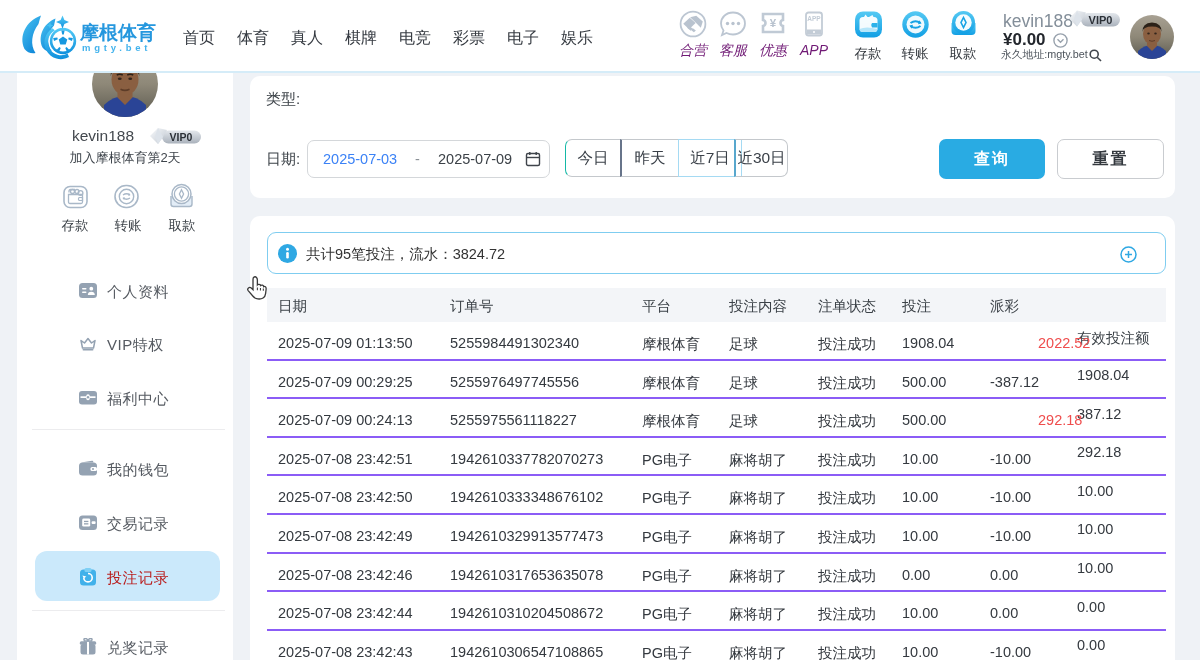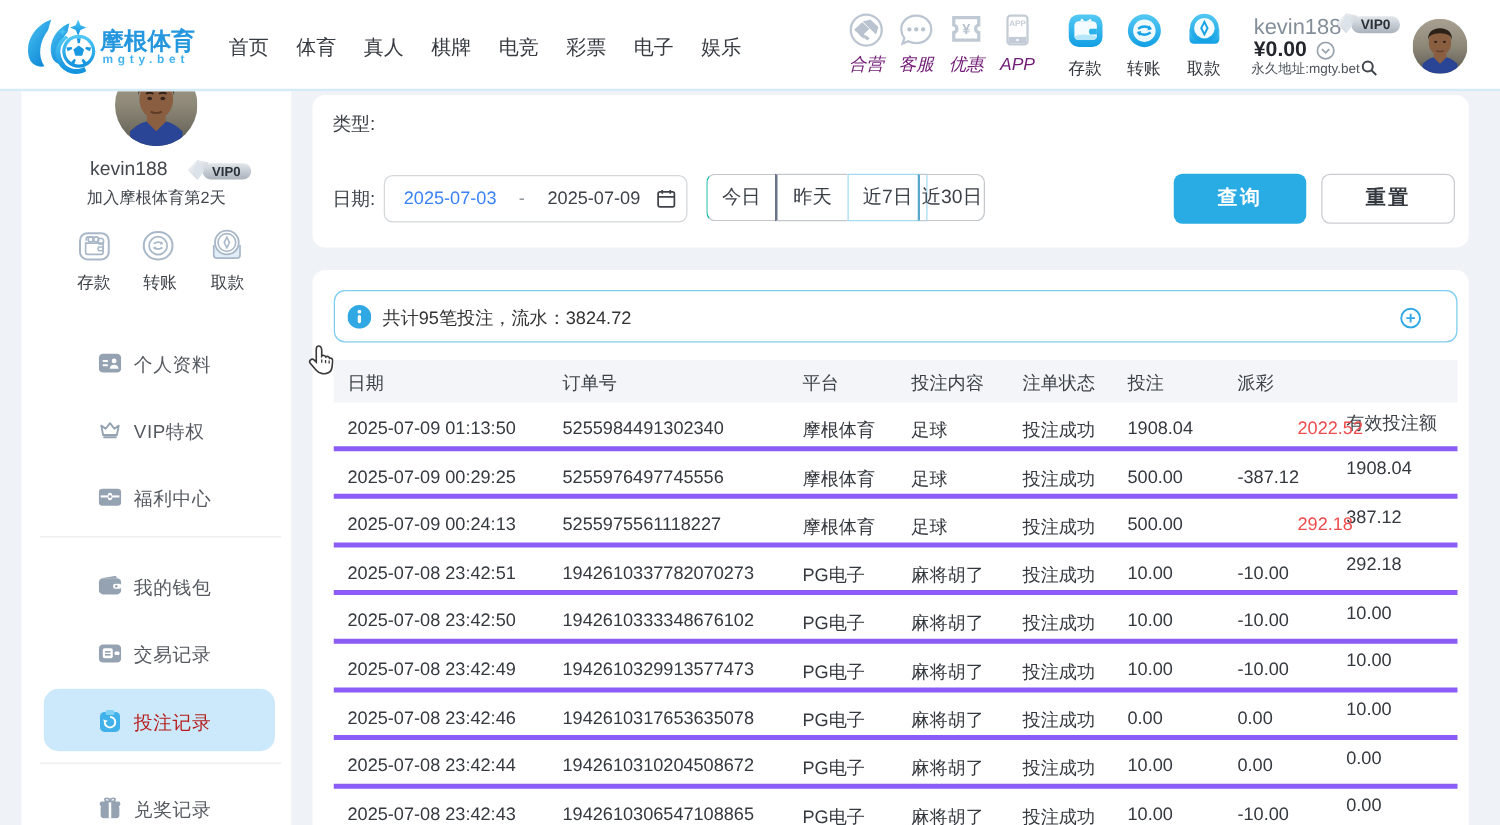--- a/index.html
+++ b/index.html
@@ -24,21 +24,21 @@
 
 
 #card1 { position:absolute; left:250px; top:76px; width:925px; height:122px; background:#fff; border-radius:10px; z-index:5; }
 #card2 { position:absolute; left:250px; top:216px; width:925px; height:444px; background:#fff; border-radius:10px 10px 0 0; z-index:5; }
 .flabel { position:absolute; font-size:15px; color:#3c4248; }
 .fbox { position:absolute; background:#fff; border:1px solid #d4d7da; border-radius:7px; }
 .qbtn { position:absolute; top:63px; height:38px; border-top:1px solid #c4c8cc; border-bottom:1px solid #c4c8cc; font-size:15.5px; color:#3a4048; text-align:center; line-height:36px; }
 
 
 #tbl { position:absolute; left:267px; top:288px; width:899px; z-index:6; }
-.trow { position:relative; width:899px; height:38.6px; border-bottom:4px solid #8b5cf6;text-decoration:underline; }
+.trow { position:relative; width:899px; height:38.6px; border-bottom:2px solid #8b5cf6;text-decoration:underline; }
 .trow span { position:absolute; top:13px; font-size:14.5px; color:#34393f; white-space:nowrap; }
 .thead { position:relative; width:899px; height:34px; background:#f3f5f8; }
 .thead span { position:absolute; top:9px; font-size:14.5px; color:#3c4248; white-space:nowrap; }
 .c1{left:11px;} .c2{left:183px;} .c3{left:375px;} .c4{left:462px;} .c5{left:551px;} .c6{left:635px;} .c7{left:723px;} .c8{left:810px;margin-top:32px;}
 .trow span.red { color:#ef4d4d;margin-left:48px; }
 </style>
 </head>
 <body>
 
 <div id="side">

